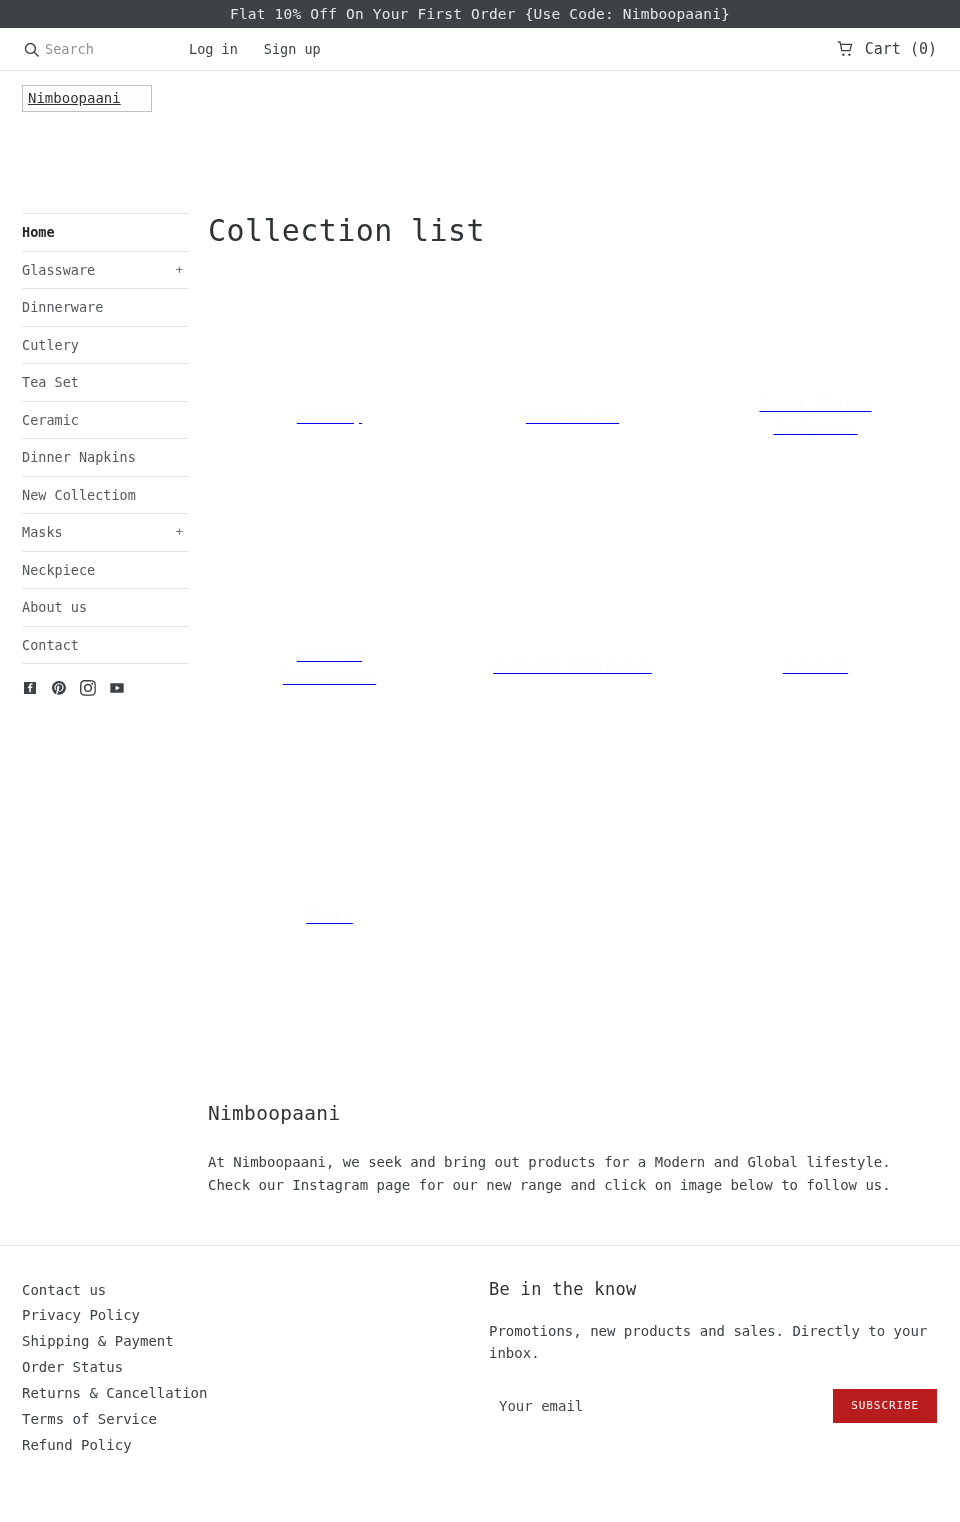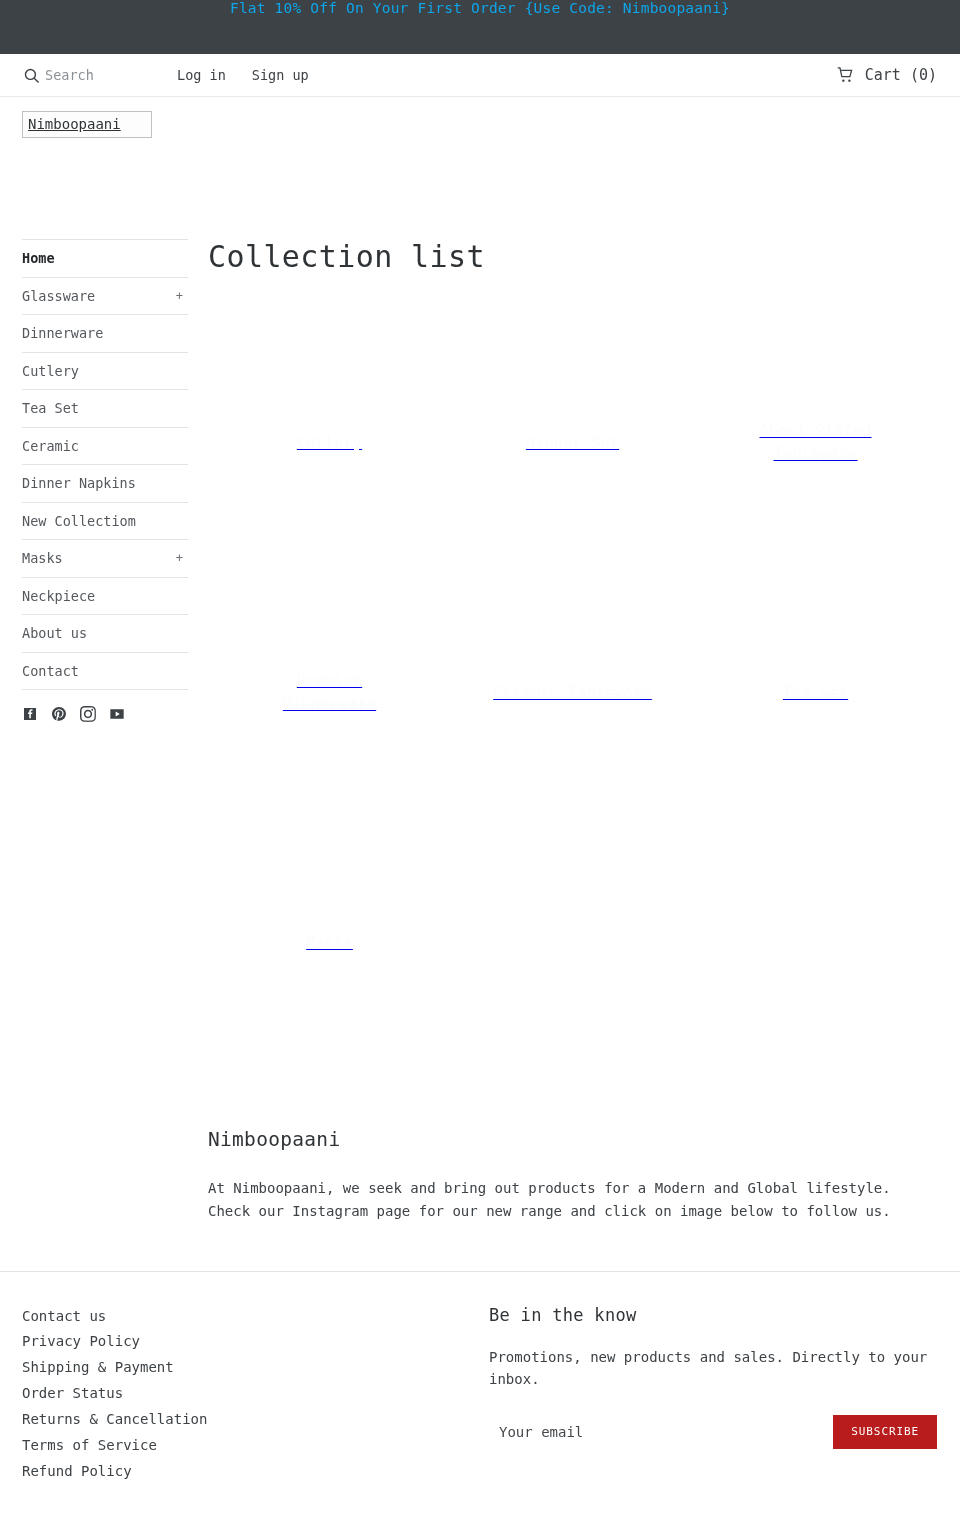--- a/index.html
+++ b/index.html
@@ -8,26 +8,27 @@
     width: 960px;
     background: #ffffff;
     font-family: "DejaVu Sans Mono", "Liberation Mono", monospace;
     color: #3d4246;
     -webkit-font-smoothing: antialiased;
   }
 
   
   .announcement {
     background: #3d4246;
-    color: #0ea5e9;
+    color: #e5e5e5;
     text-align: center;
     font-size: 14.5px;
     letter-spacing: .2px;
-    height: 54px;
-    display: flex;
+    height: 28px;
+    display: flex;
+    align-items: center;
     justify-content: center;
   }
 
   
   .topbar {
     height: 43px;
     display: flex;
     align-items: center;
     padding: 0 23px;
     border-bottom: 1px solid #e8e9eb;
@@ -40,21 +41,21 @@
     outline: 0;
     font-family: inherit;
     font-size: 13.5px;
     color: #3d4246;
     background: transparent;
     width: 120px;
     padding: 0;
   }
   .search-input::placeholder { color: #8b9096; }
 
-  .auth-links { display: flex; gap: 26px; margin-left: 12px; }
+  .auth-links { display: flex; gap: 26px; margin-left: 24px; }
   .auth-links a { color: #3d4246; text-decoration: none; font-size: 13.5px; }
 
   .cart-link {
     margin-left: auto;
     display: flex;
     align-items: center;
     gap: 11px;
     color: #3d4246;
     text-decoration: none;
     font-size: 15px;

